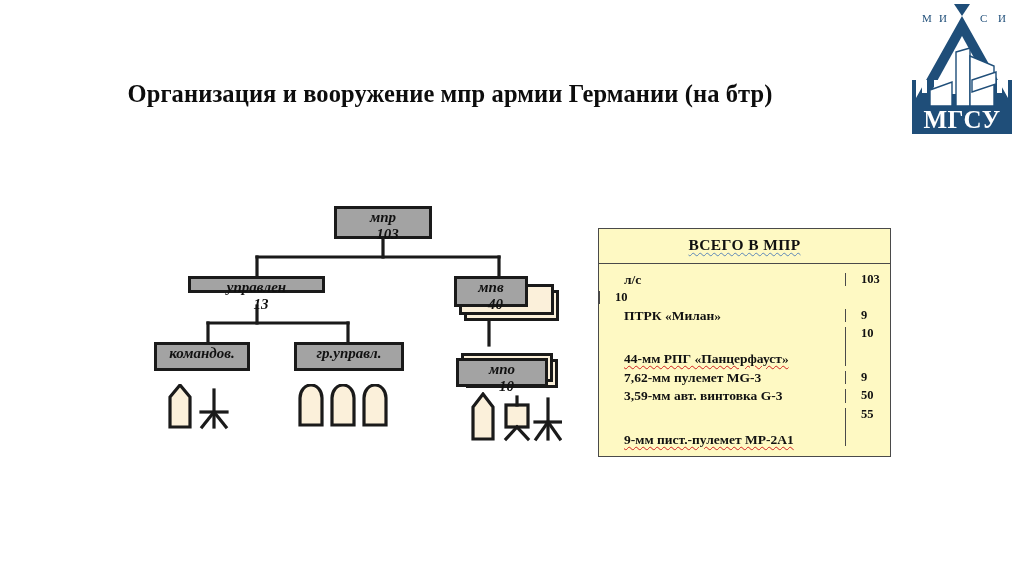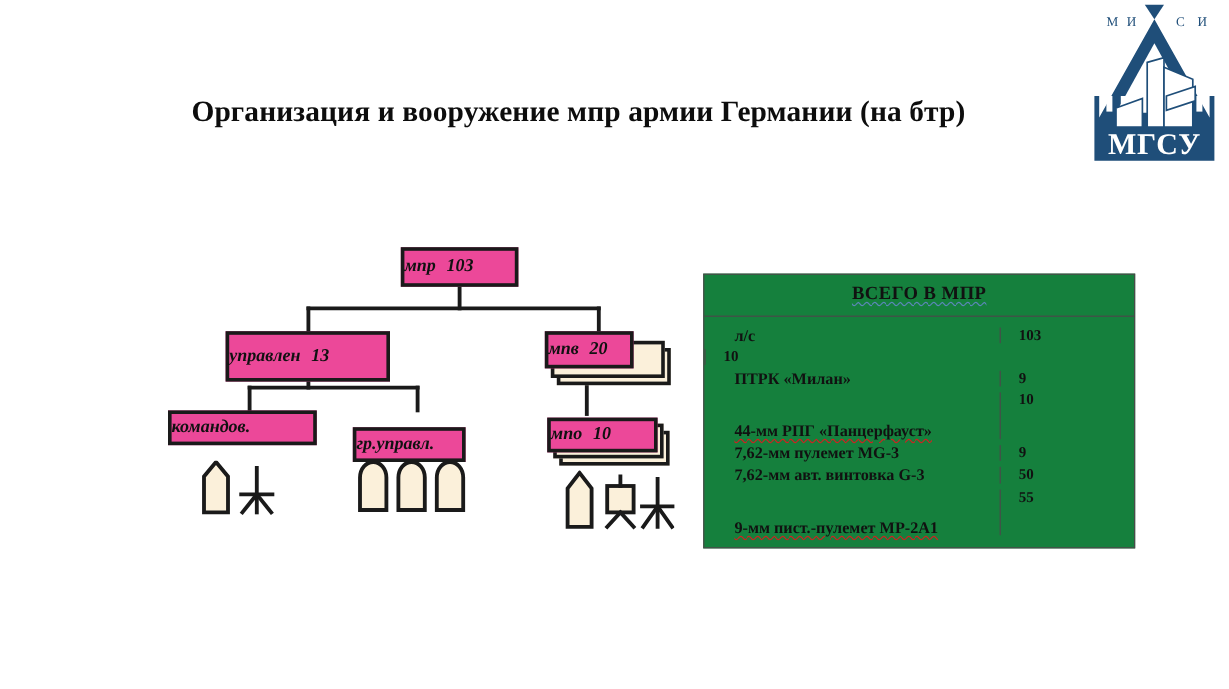--- a/index.html
+++ b/index.html
@@ -17,72 +17,72 @@
   #slide-title{
     position:absolute;
     left:0; top:80px; width:900px;
     text-align:center;
     font-family:"Liberation Serif", serif;
     font-weight:bold;
     font-size:24.5px;
     letter-spacing:0.1px;
     color:#0d0d0d;
     white-space:nowrap;
-    padding-left:32px;
   }
 
   
   #logo{
     position:absolute;
     right:8px; top:2px;
     width:108px; height:140px;
   }
   #logo svg{display:block;width:108px;height:140px;}
 
   
   #org-chart{position:absolute;left:0;top:0;width:600px;height:574px;}
   #org-chart svg{display:block;}
 
   .nodebox{
     position:absolute;
-    background:#ec4899;
+    background:#a3a3a3;
     border:3px solid #1a1a1a;
     box-sizing:border-box;
     font-family:"Liberation Serif", serif;
     font-style:italic;
     font-weight:bold;
     font-size:15px;
     color:#111111;
     display:flex;
     align-items:center;
-    justify-content:flex-start;
+    justify-content:space-between;
     white-space:nowrap;
     z-index:6;
+    flex-direction:column;
   }
   .nodebox .lbl{display:inline-block;}
   .nodebox .num{display:inline-block;margin-left:9px;font-style:italic;}
 
   
   .stacklayer{
     position:absolute;
     background:#FBF0DA;
     border:3px solid #1a1a1a;
     box-sizing:border-box;
     z-index:4;
   }
   .stacklayer.l2{z-index:3;}
 
   
   #totals-table{
     position:absolute;
-    left:586px; top:228px;
-    width:360px;
+    left:598px; top:228px;
+    width:293px;
     border:1px solid #4a4a4a;
     box-sizing:border-box;
-    background:#15803d;
+    background:#fef9c3;
     font-family:"Liberation Serif", serif;
   }
   #totals-header{
     border-bottom:1px solid #4a4a4a;
     text-align:center;
     font-weight:bold;
     font-size:15.5px;
     letter-spacing:0.4px;
     padding:7px 0 9px 0;
     color:#111;
@@ -190,43 +190,43 @@
 
         <line x1="489" y1="316" x2="489" y2="345"></line>
       </g>
     </svg>
 
     <div class="nodebox" style="left:334px;top:206px;width:98px;height:33px;">
       <span class="lbl">мпр</span>
       <span class="num">103</span>
     </div>
 
-    <div class="nodebox" style="left:188px;top:276px;width:137px;height:42px;">
+    <div class="nodebox" style="left:188px;top:276px;width:137px;height:17px;">
       <span class="lbl">управлен</span>
       <span class="num">13</span>
     </div>
 
     <div class="stacklayer l2" style="left:464px;top:290px;width:95px;height:31px;"></div>
     <div class="stacklayer" style="left:459px;top:284px;width:95px;height:31px;"></div>
     <div class="nodebox" style="left:454px;top:276px;width:74px;height:31px;">
       <span class="lbl">мпв</span>
-      <span class="num">20</span>
-    </div>
-
-    <div class="nodebox" style="left:140px;top:342px;width:124px;height:29px;">
+      <span class="num">40</span>
+    </div>
+
+    <div class="nodebox" style="left:154px;top:342px;width:96px;height:29px;">
       <span class="lbl">командов.</span>
     </div>
 
-    <div class="nodebox" style="left:294px;top:356px;width:94px;height:29px;font-style:italic;">
+    <div class="nodebox" style="left:294px;top:342px;width:110px;height:29px;font-style:italic;">
       <span class="lbl">гр.управл.</span>
     </div>
 
     <div class="stacklayer l2" style="left:466px;top:359px;width:92px;height:29px;"></div>
     <div class="stacklayer" style="left:461px;top:353px;width:92px;height:29px;"></div>
-    <div class="nodebox" style="left:456px;top:348px;width:92px;height:29px;">
+    <div class="nodebox" style="left:456px;top:358px;width:92px;height:29px;">
       <span class="lbl">мпо</span>
       <span class="num">10</span>
     </div>
 
     <svg style="position:absolute;left:168px;top:384px;" width="72" height="46" aria-hidden="true">
 
       <g>
         <polygon points="12,1 22,13 22,43 2,43 2,13" fill="#FBF0DA" stroke="#1a1a1a" stroke-width="3.2" stroke-linejoin="miter"></polygon>
       </g>
 
@@ -296,21 +296,21 @@
         <div class="tname misspell">44-мм РПГ «Панцерфауст»</div>
         <div class="tval tnum">10</div>
       </div>
 
       <div class="trow">
         <div class="tname">7,62-мм пулемет MG-3</div>
         <div class="tval tnum">9</div>
       </div>
 
       <div class="trow">
-        <div class="tname">7,62-мм авт. винтовка G-3</div>
+        <div class="tname">3,59-мм авт. винтовка G-3</div>
         <div class="tval tnum">50</div>
       </div>
 
       <div class="trow">
         <div class="tname misspell">9-мм пист.-пулемет МР-2А1</div>
         <div class="tval tnum">55</div>
       </div>
 
     </div>
   </div>

